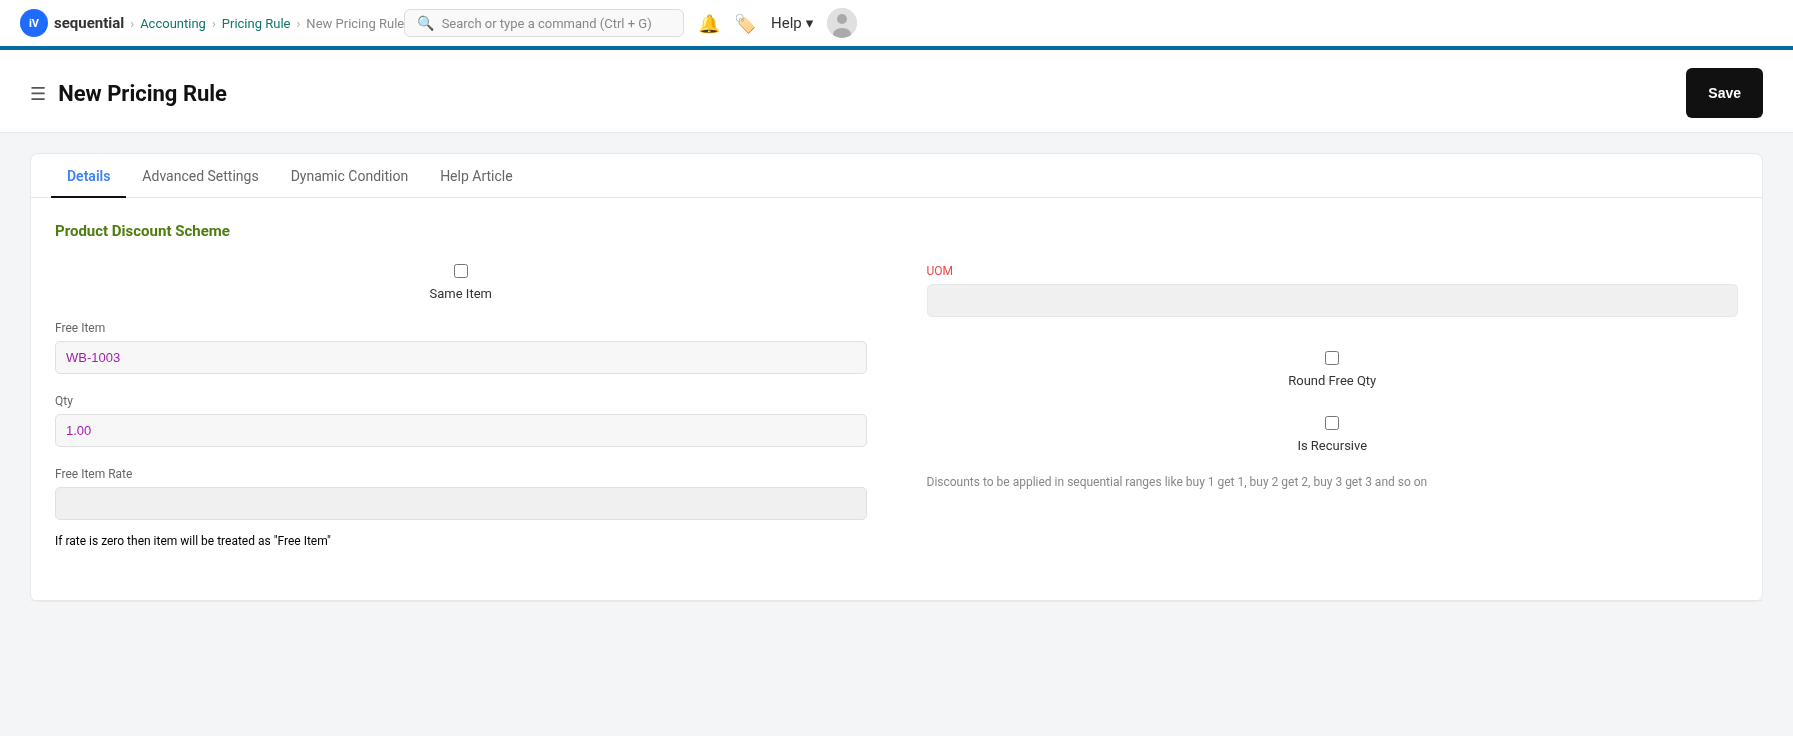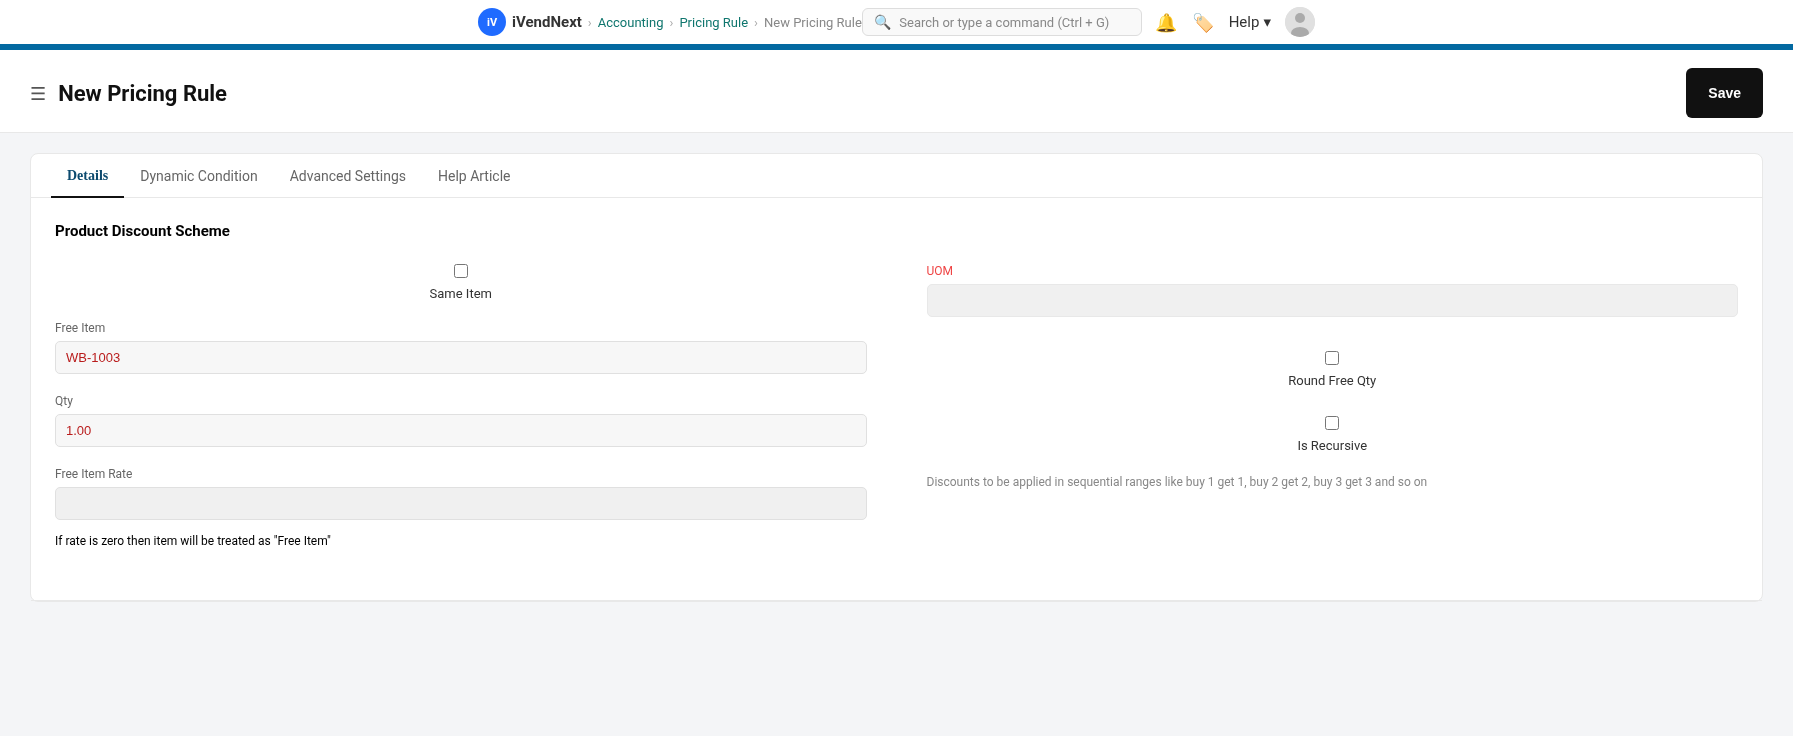--- a/index.html
+++ b/index.html
@@ -1,21 +1,21 @@
 <!DOCTYPE html>
 <html><head>
   <meta charset="utf-8">
   <style>
     * { box-sizing: border-box; margin: 0; padding: 0; }
     body { font-family: -apple-system, BlinkMacSystemFont, 'Segoe UI', Roboto, sans-serif; background: #f4f5f7; color: #333; font-size: 14px; }
 
     
     .topnav {
-      display: flex; align-items: center; justify-content: center;
-      background: #fff; border-bottom: 6px solid #0369a1;
+      display: flex; align-items: center; justify-content: flex-start;
+      background: #fff; border-bottom: 4px solid #0369a1;
       padding: 0 20px; height: 50px;
     }
     .topnav-left { display: flex; align-items: center; gap: 6px; }
     .logo { display: flex; align-items: center; gap: 6px; font-weight: 700; font-size: 15px; }
     .logo-icon { width: 28px; height: 28px; background: #1f6bff; border-radius: 50%; display: flex; align-items: center; justify-content: center; color: #fff; font-size: 11px; font-weight: 700; }
     .breadcrumb-sep { color: #aaa; font-size: 13px; }
     .breadcrumb-item { color: #0f766e; font-size: 13px; }
     .breadcrumb-item.active { color: #888; }
     .topnav-right { display: flex; align-items: center; gap: 14px; }
     .search-box {
@@ -47,35 +47,35 @@
 
     
     .card { background: #fff; border-radius: 8px; border: 1px solid #e8e8e8; }
 
     
     .tabs { display: flex; border-bottom: 1px solid #e8e8e8; padding: 0 20px; }
     .tab {
       padding: 14px 16px 12px; font-size: 14px; color: #666; cursor: pointer;
       border-bottom: 2px solid transparent; margin-bottom: -1px;
     }
-    .tab.active { color: #0c4a6e; font-weight: 600; border-bottom-color: #111; font-family: Liberation Serif, serif; }
+    .tab.active { color: #3b82f6; font-weight: 600; border-bottom-color: #111; }
 
     
     .form-section { padding: 24px 24px 32px; }
-    .section-title { font-size: 15px; font-weight: 700; color: #000000; margin-bottom: 24px; }
+    .section-title { font-size: 15px; font-weight: 700; color: #4d7c0f; margin-bottom: 24px; }
 
     
     .form-grid { display: grid; grid-template-columns: 1fr 1fr; gap: 0 60px; }
     .form-col { display: flex; flex-direction: column; gap: 0; }
 
     .form-group { margin-bottom: 20px; }
     .form-label { font-size: 12px; color: #666; margin-bottom: 6px; display: block; }
     .form-input {
       width: 100%; padding: 8px 10px; border: 1px solid #e0e0e0; border-radius: 5px;
-      font-size: 13px; background: #f7f7f7; color: #b91c1c;
+      font-size: 13px; background: #f7f7f7; color: #a21caf;
       outline: none;
     }
     .form-input.empty { background: #f0f0f0; color: #aaa; }
     .form-hint { font-size: 12px; color: #000000; margin-top: 14px; }
 
     
     .checkbox-row { display: flex; align-items: center; gap: 8px; margin-bottom: 20px; flex-direction: column; }
     .checkbox-row input[type="checkbox"] { width: 14px; height: 14px; cursor: pointer; accent-color: #333; }
     .checkbox-label { font-size: 13px; color: #333; }
 
@@ -88,21 +88,21 @@
 
     .divider { border: none; border-top: 1px solid #e8e8e8; margin: 0; }
   </style>
 </head>
 <body>
 
 <nav class="topnav">
   <div class="topnav-left">
     <div class="logo">
       <div class="logo-icon">iV</div>
-      <span>iVendNext</span>
+      <span>sequential</span>
     </div>
     <span class="breadcrumb-sep">›</span>
     <span class="breadcrumb-item">Accounting</span>
     <span class="breadcrumb-sep">›</span>
     <span class="breadcrumb-item">Pricing Rule</span>
     <span class="breadcrumb-sep">›</span>
     <span class="breadcrumb-item active">New Pricing Rule</span>
   </div>
   <div class="topnav-right">
     <div class="search-box">
@@ -134,24 +134,24 @@
 </div>
 
 <div class="main-content">
   <div class="card">
 
     <div class="tabs">
       <div class="tab active">
         <span>Details</span>
       </div>
       <div class="tab">
+        <span>Advanced Settings</span>
+      </div>
+      <div class="tab">
         <span>Dynamic Condition</span>
-      </div>
-      <div class="tab">
-        <span>Advanced Settings</span>
       </div>
       <div class="tab">
         <span>Help Article</span>
       </div>
     </div>
 
     <div class="form-section">
       <div class="section-title">Product Discount Scheme</div>
 
       <div class="form-grid">

